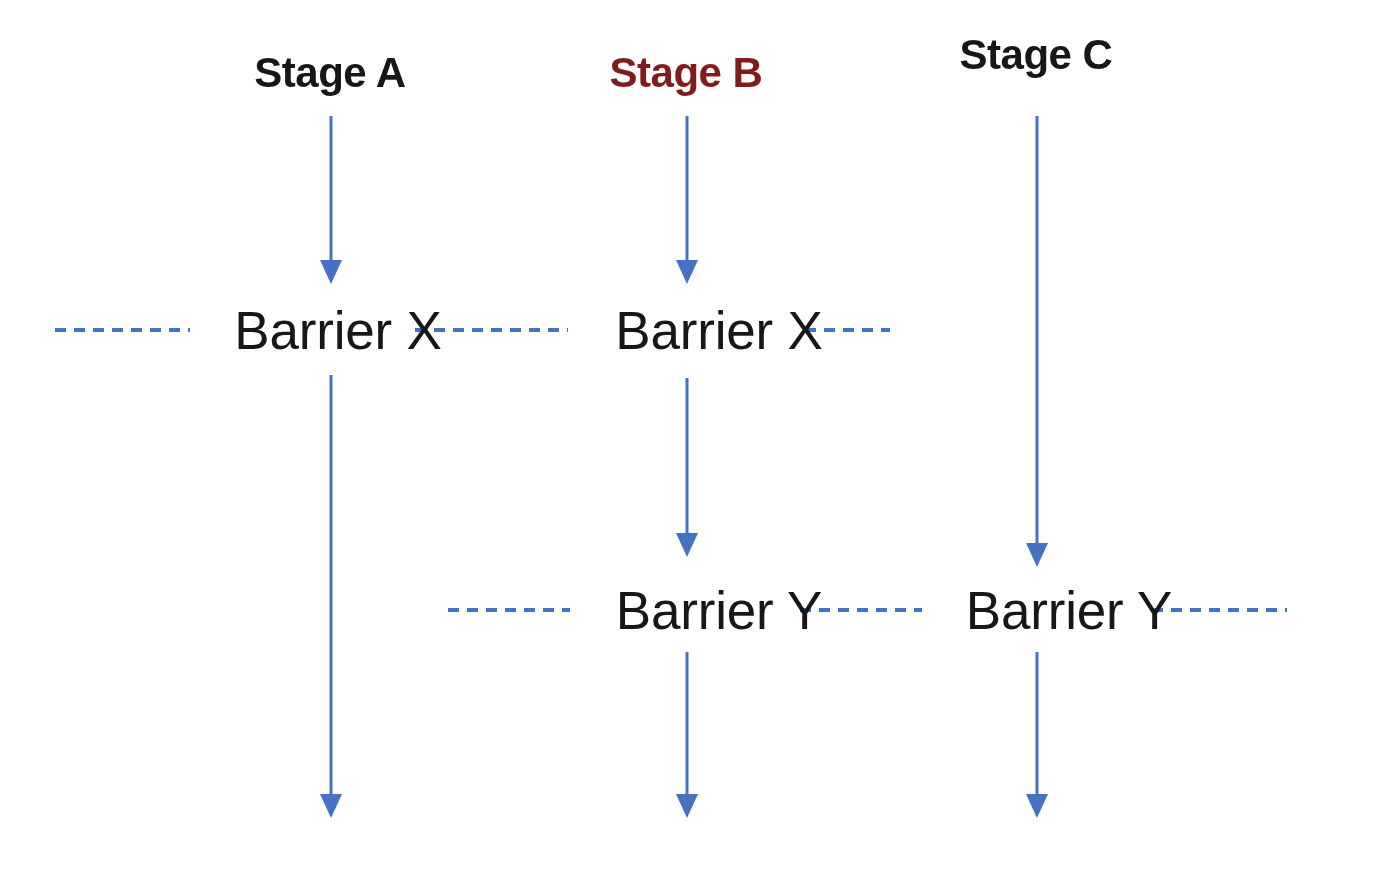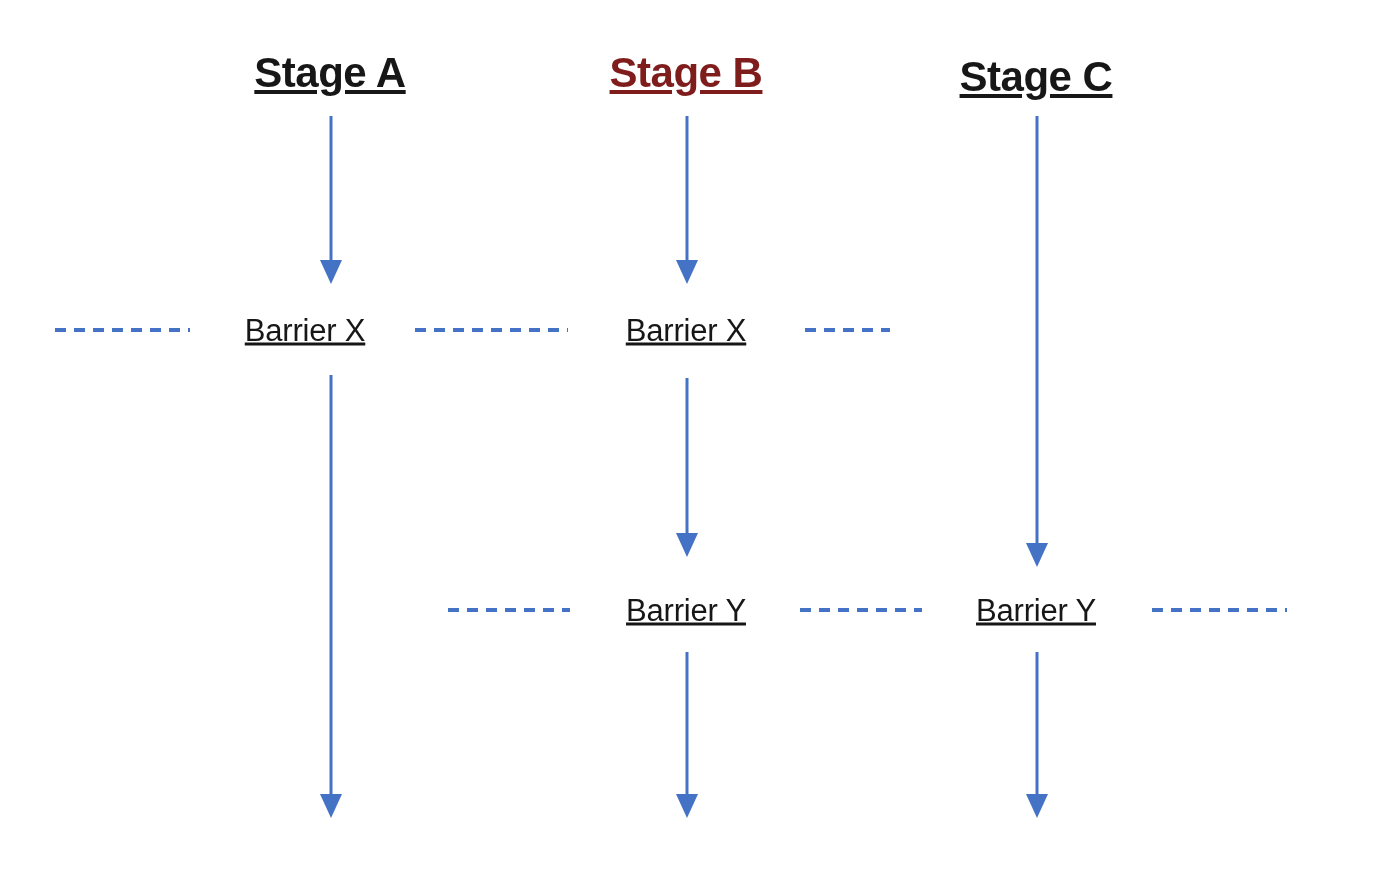--- a/index.html
+++ b/index.html
@@ -24,31 +24,31 @@
     width: 1379px;
     height: 875px;
   }
   .node-label {
     position: absolute;
     white-space: nowrap;
     color: #171717;
     font-family: "Liberation Sans", sans-serif;
     transform: translate(-50%, -50%);
     line-height: 1;
-    text-decoration: underline;
   }
   .stage-label {
     font-size: 42px;
     font-weight: bold;
     letter-spacing: -0.5px;
   }
   .barrier-label {
-    font-size: 31px;
+    font-size: 53px;
     font-weight: normal;
     letter-spacing: -0.2px;
+    margin-left: 33px;
   }
 </style>
 </head>
 <body>
 
 <div id="diagram-root">
 
   <svg id="diagram-svg" viewBox="0 0 1379 875" xmlns="http://www.w3.org/2000/svg">
     <g id="arrows-layer">
         <g>
@@ -86,20 +86,20 @@
         <line x1="805" y1="330" x2="890" y2="330" stroke="#4472C4" stroke-width="4" stroke-dasharray="11 8" stroke-linecap="butt"></line>
         <line x1="448" y1="610" x2="570" y2="610" stroke="#4472C4" stroke-width="4" stroke-dasharray="11 8" stroke-linecap="butt"></line>
         <line x1="800" y1="610" x2="922" y2="610" stroke="#4472C4" stroke-width="4" stroke-dasharray="11 8" stroke-linecap="butt"></line>
         <line x1="1152" y1="610" x2="1287" y2="610" stroke="#4472C4" stroke-width="4" stroke-dasharray="11 8" stroke-linecap="butt"></line>
       </g>
   </svg>
 
   <div id="labels-layer">
       <div class="node-label stage-label" style="left: 330px; top: 73px; color: rgb(23, 23, 23);">Stage A</div>
       <div class="node-label stage-label" style="left: 686px; top: 73px; color: #7f1d1d;">Stage B</div>
-      <div class="node-label stage-label" style="left: 1036px; top: 77px; color: rgb(23, 23, 23);">Stage C</div>
+      <div class="node-label stage-label" style="left: 1036px; top: 55px; color: rgb(23, 23, 23);">Stage C</div>
       <div class="node-label barrier-label" style="left: 305px; top: 330px; color: rgb(23, 23, 23);">Barrier X</div>
       <div class="node-label barrier-label" style="left: 686px; top: 330px; color: rgb(23, 23, 23);">Barrier X</div>
       <div class="node-label barrier-label" style="left: 686px; top: 610px; color: rgb(23, 23, 23);">Barrier Y</div>
       <div class="node-label barrier-label" style="left: 1036px; top: 610px; color: rgb(23, 23, 23);">Barrier Y</div>
     </div>
 
 </div>
 
 </body></html>

